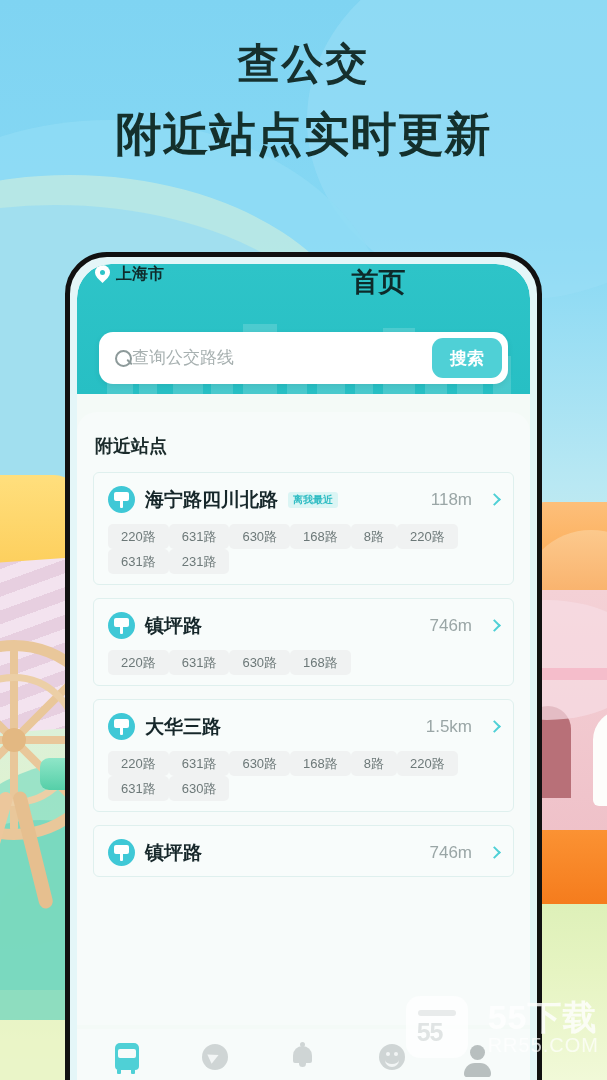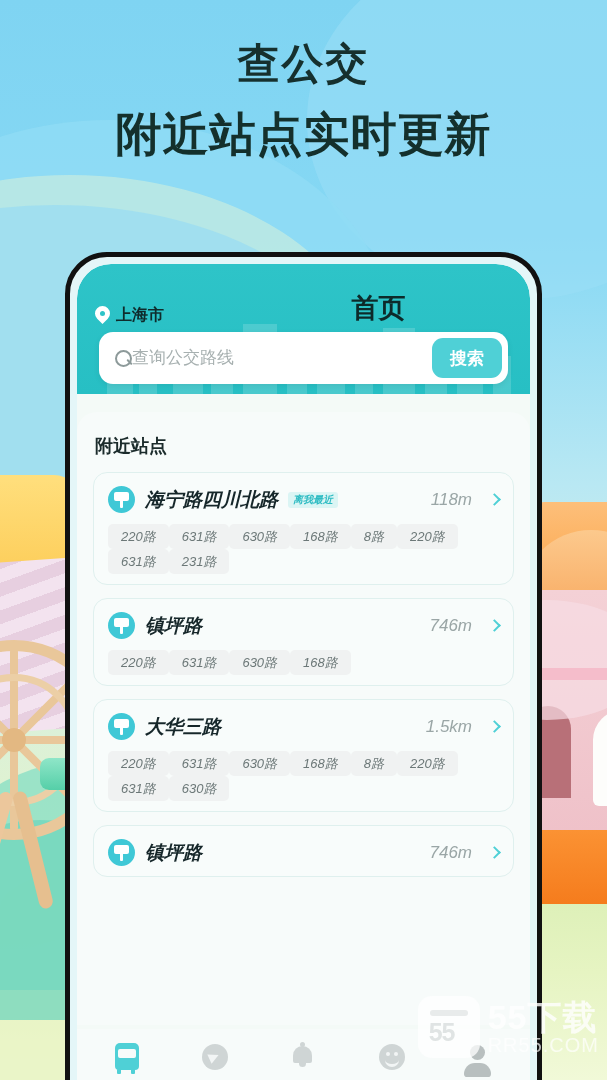--- a/index.html
+++ b/index.html
@@ -149,21 +149,21 @@
 
   
   .app-header {
     position:relative; height:130px;
     background:linear-gradient(180deg,#2ec4c8 0%, #27bfc4 100%);
     border-radius:34px 34px 0 0; overflow:hidden;
   }
   .skyline { position:absolute; left:0; right:0; bottom:0; height:86px; opacity:.16; }
   .sk { position:absolute; bottom:0; background:#ffffff; }
   .header-row {
-    position:relative; display:flex; align-items:flex-end; height:62px;
+    position:relative; display:flex; align-items:flex-start; height:62px;
     padding:0 18px; z-index:2;
   }
   .loc { display:flex; align-items:center; gap:6px; min-width:150px; }
   .loc-text { color:#0f2c2c; font-size:16px; font-weight:bold; }
   .pin { width:15px; height:19px; position:relative; }
   .pin::before {
     content:""; position:absolute; left:0; top:0; width:15px; height:15px;
     background:#fff; border-radius:50% 50% 50% 0; transform:rotate(-45deg);
   }
   .pin::after {
@@ -224,22 +224,22 @@
 
   
   .panel {
     position:relative; margin-top:18px; background:#f7fbfa;
     border-radius:20px 20px 0 0; padding:16px 16px 0 16px;
     height:calc(100% - 210px); overflow:hidden;
   }
   .panel-title { font-size:18px; font-weight:bold; color:#1b2b2b; margin:6px 2px 14px 2px; }
 
   .station-card {
-    background:#f8fcfb; border:1px solid #dff0ee; border-radius:14px;
-    padding:13px 14px 10px 14px; margin-bottom:13px;font-style:italic;
+    background:#f8fcfb; border:1px solid #dff0ee; border-radius:6px;
+    padding:13px 14px 10px 14px; margin-bottom:13px;
   }
   .st-head { display:flex; align-items:center; gap:10px; }
   .st-icon {
     width:27px; height:27px; border-radius:50%; background:#3fc8d6;
     position:relative; flex:0 0 auto;
   }
   .st-icon::before {
     content:""; position:absolute; left:6px; top:6px; width:15px; height:9px;
     background:#fff; border-radius:2px;
   }
@@ -321,21 +321,21 @@
     background:#b8bfbf; border-radius:50%;
   }
   .ic-person::after {
     content:""; position:absolute; left:-6px; top:18px; width:27px; height:14px;
     background:#b8bfbf; border-radius:14px 14px 4px 4px;
   }
 
   
   .watermark {
     position:absolute; right:8px; bottom:22px; z-index:30;
-    display:flex; align-items:flex-start; gap:8px; opacity:.92;
+    display:flex; align-items:flex-start; gap:20px; opacity:.92;
   }
   .wm-logo {
     width:62px; height:62px; background:rgba(255,255,255,.82);
     border-radius:14px; position:relative; flex:0 0 auto;
   }
   .wm-logo-bar {
     position:absolute; left:12px; top:14px; width:38px; height:6px;
     background:#e7eaea; border-radius:3px;
   }
   .wm-logo-55 {

